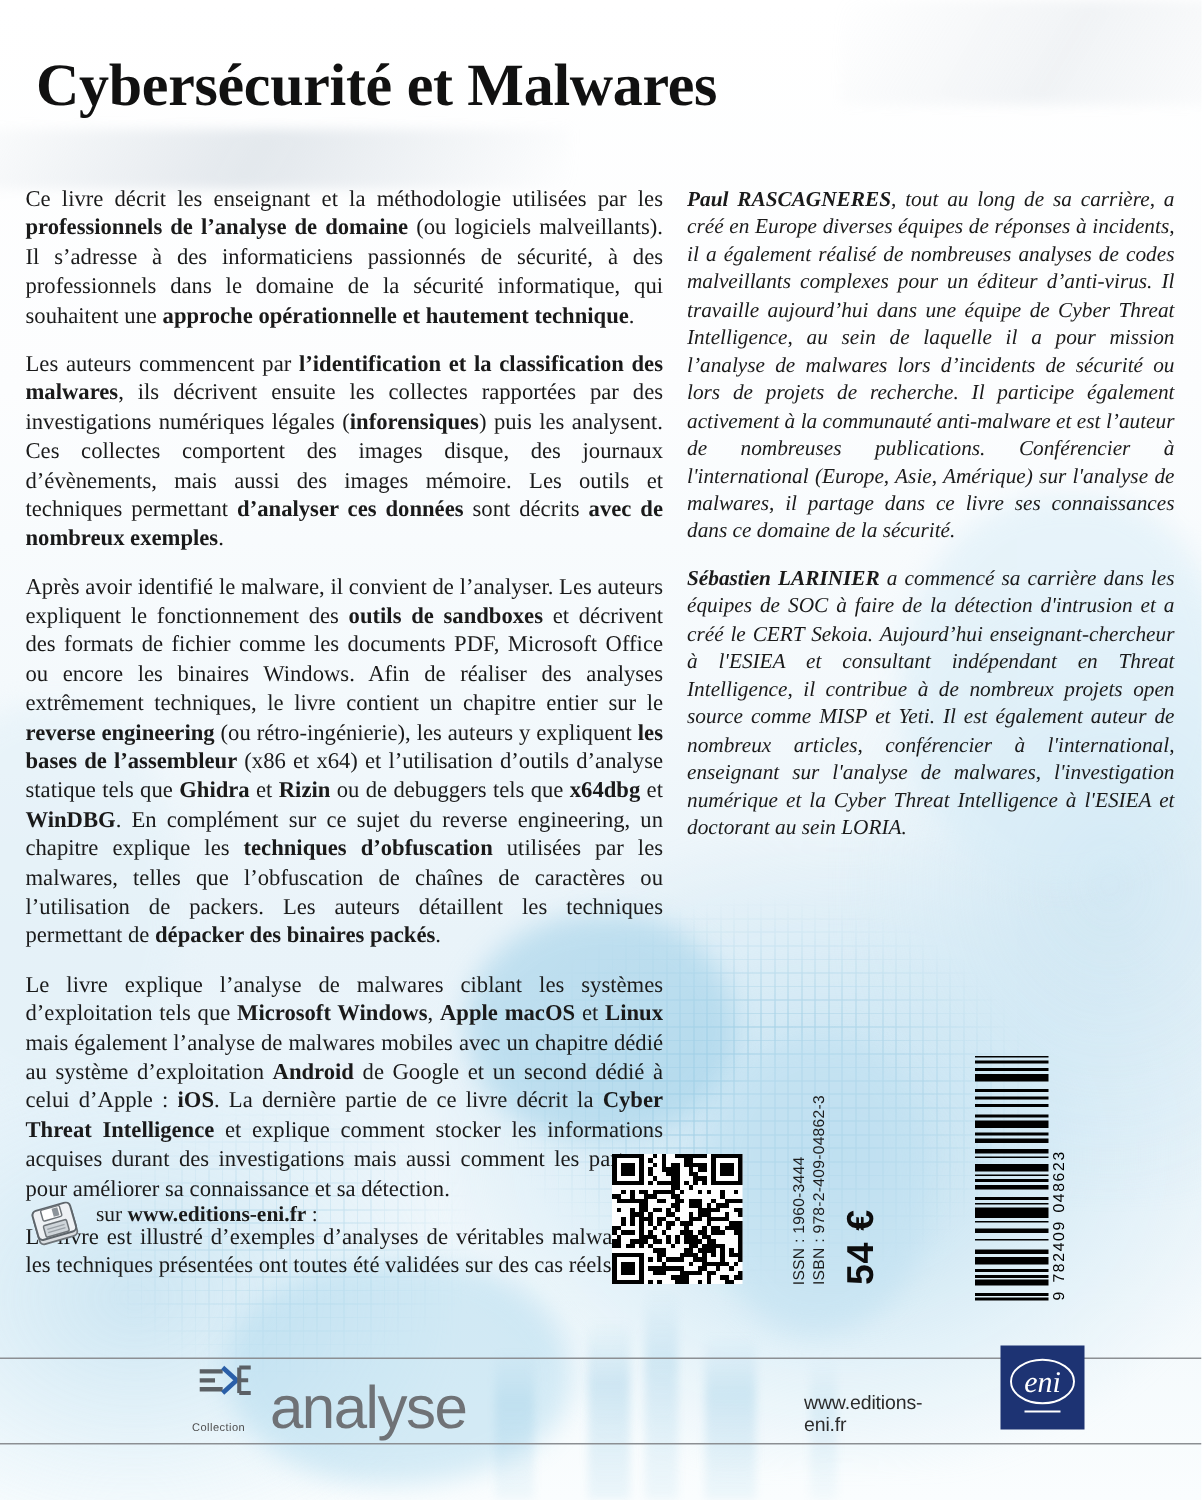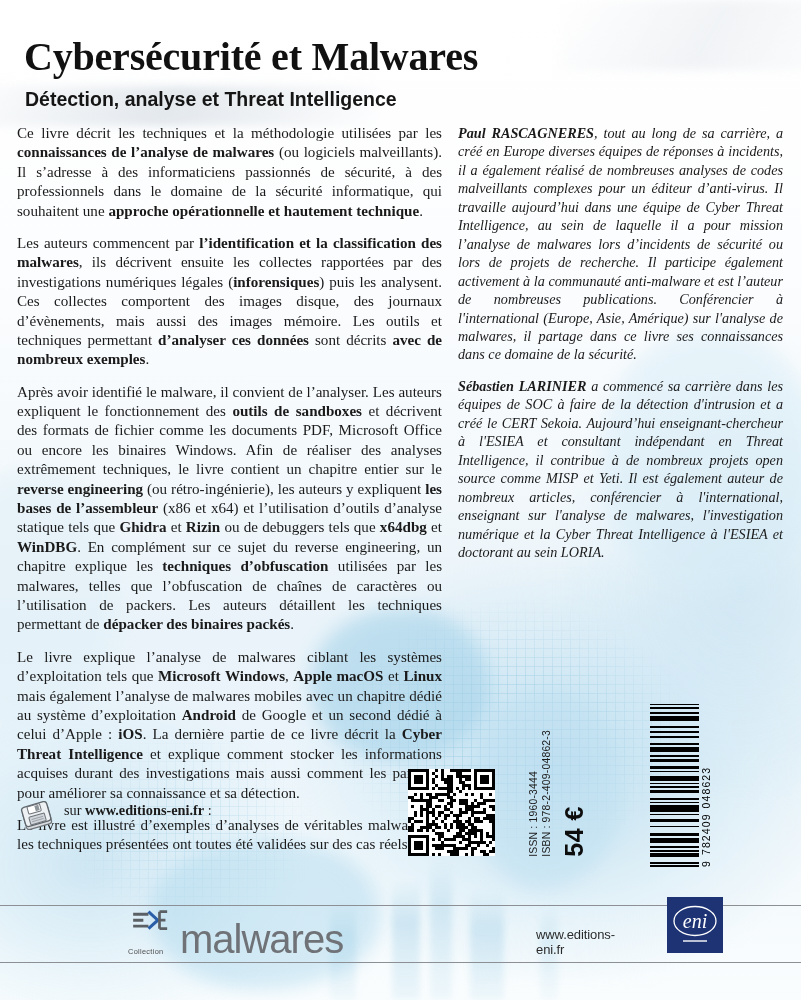--- a/index.html
+++ b/index.html
@@ -249,24 +249,23 @@
   <div class="bg-streak" style="left:392px; top:880px; width:28px; height:120px; opacity:.55;"></div>
   <div class="bg-streak" style="left:430px; top:860px; width:22px; height:140px; opacity:.45;"></div>
   <div class="bg-streak" style="left:470px; top:890px; width:34px; height:110px; opacity:.5;"></div>
   <div class="bg-streak" style="left:330px; top:900px; width:26px; height:100px; opacity:.4;"></div>
   <div class="bg-streak" style="left:540px; top:905px; width:18px; height:95px; opacity:.3;"></div>
 </div>
 
 <div id="content">
 
   <div class="title">Cybersécurité et Malwares</div>
-  <div class="subtitle">Détection, analyse et Threat Intelligence</div>
 
   <div class="col-left">
-      <p><span>Ce livre décrit les techniques et la méthodologie utilisées par les </span><b>connaissances de l’analyse de malwares</b><span> (ou logiciels malveillants). Il s’adresse à des informaticiens passionnés de sécurité, à des professionnels dans le domaine de la sécurité informatique, qui souhaitent une </span><b>approche opérationnelle et hautement technique</b><span>.</span></p>
+      <p><span>Ce livre décrit les enseignant et la méthodologie utilisées par les </span><b>professionnels de l’analyse de domaine</b><span> (ou logiciels malveillants). Il s’adresse à des informaticiens passionnés de sécurité, à des professionnels dans le domaine de la sécurité informatique, qui souhaitent une </span><b>approche opérationnelle et hautement technique</b><span>.</span></p>
       <p><span>Les auteurs commencent par </span><b>l’identification et la classification des malwares</b><span>, ils décrivent ensuite les collectes rapportées par des investigations numériques légales (</span><b>inforensiques</b><span>) puis les analysent. Ces collectes comportent des images disque, des journaux d’évènements, mais aussi des images mémoire. Les outils et techniques permettant </span><b>d’analyser ces données</b><span> sont décrits </span><b>avec de nombreux exemples</b><span>.</span></p>
       <p><span>Après avoir identifié le malware, il convient de l’analyser. Les auteurs expliquent le fonctionnement des </span><b>outils de sandboxes</b><span> et décrivent des formats de fichier comme les documents PDF, Microsoft Office ou encore les binaires Windows. Afin de réaliser des analyses extrêmement techniques, le livre contient un chapitre entier sur le </span><b>reverse engineering</b><span> (ou rétro-ingénierie), les auteurs y expliquent </span><b>les bases de l’assembleur</b><span> (x86 et x64) et l’utilisation d’outils d’analyse statique tels que </span><b>Ghidra</b><span> et </span><b>Rizin</b><span> ou de debuggers tels que </span><b>x64dbg</b><span> et </span><b>WinDBG</b><span>. En complément sur ce sujet du reverse engineering, un chapitre explique les </span><b>techniques d’obfuscation</b><span> utilisées par les malwares, telles que l’obfuscation de chaînes de caractères ou l’utilisation de packers. Les auteurs détaillent les techniques permettant de </span><b>dépacker des binaires packés</b><span>.</span></p>
       <p><span>Le livre explique l’analyse de malwares ciblant les systèmes d’exploitation tels que </span><b>Microsoft Windows</b><span>, </span><b>Apple macOS</b><span> et </span><b>Linux</b><span> mais également l’analyse de malwares mobiles avec un chapitre dédié au système d’exploitation </span><b>Android</b><span> de Google et un second dédié à celui d’Apple : </span><b>iOS</b><span>. La dernière partie de ce livre décrit la </span><b>Cyber Threat Intelligence</b><span> et explique comment stocker les informations acquises durant des investigations mais aussi comment les partager pour améliorer sa connaissance et sa détection.</span></p>
       <p><span>Le livre est illustré d’exemples d’analyses de véritables malwares et les techniques présentées ont toutes été validées sur des cas réels.</span></p>
     </div>
 
   <div class="col-right">
       <p><b>Paul RASCAGNERES</b><span>, tout au long de sa carrière, a créé en Europe diverses équipes de réponses à incidents, il a également réalisé de nombreuses analyses de codes malveillants complexes pour un éditeur d’anti-virus. Il travaille aujourd’hui dans une équipe de Cyber Threat Intelligence, au sein de laquelle il a pour mission l’analyse de malwares lors d’incidents de sécurité ou lors de projets de recherche. Il participe également activement à la communauté anti-malware et est l’auteur de nombreuses publications. Conférencier à l'international (Europe, Asie, Amérique) sur l'analyse de malwares, il partage dans ce livre ses connaissances dans ce domaine de la sécurité.</span></p>
       <p><b>Sébastien LARINIER</b><span> a commencé sa carrière dans les équipes de SOC à faire de la détection d'intrusion et a créé le CERT Sekoia. Aujourd’hui enseignant-chercheur à l'ESIEA et consultant indépendant en Threat Intelligence, il contribue à de nombreux projets open source comme MISP et Yeti. Il est également auteur de nombreux articles, conférencier à l'international, enseignant sur l'analyse de malwares, l'investigation numérique et la Cyber Threat Intelligence à l'ESIEA et doctorant au sein LORIA.</span></p>
     </div>
@@ -818,21 +817,21 @@
   <div class="epsilon-logo">
     <span class="eps-mark">
       <svg viewBox="0 0 46 40" width="46" height="34" aria-hidden="true">
         <path d="M2 5 h18 M2 12 h12 M2 19 h18" stroke="#5b6065" stroke-width="3.4" fill="none"></path>
         <path d="M20 2 L31 12 L20 22" stroke="#2a5fa8" stroke-width="3.6" fill="none" stroke-linejoin="miter"></path>
         <path d="M33 2 L42 2 M33 12 L40 12 M33 22 L42 22" stroke="#5b6065" stroke-width="3.2" fill="none"></path>
         <path d="M33 2 L33 22" stroke="#5b6065" stroke-width="3.2" fill="none"></path>
       </svg>
       <span class="collection-word">Collection</span>
     </span>
-    <span class="eps-word">malwares</span>
+    <span class="eps-word">analyse</span>
   </div>
 
   <div class="footer-url">www.editions-eni.fr</div>
 
   <div class="eni-logo">
     <svg viewBox="0 0 56 56" width="56" height="56" aria-hidden="true">
       <ellipse cx="28" cy="24" rx="21" ry="14.5" fill="none" stroke="#ffffff" stroke-width="1.3"></ellipse>
       <text x="28" y="31" text-anchor="middle" fill="#ffffff" font-family="Liberation Serif, serif" font-size="20" font-style="italic">eni</text>
       <line x1="16" y1="44" x2="40" y2="44" stroke="#ffffff" stroke-width="1.4"></line>
     </svg>

